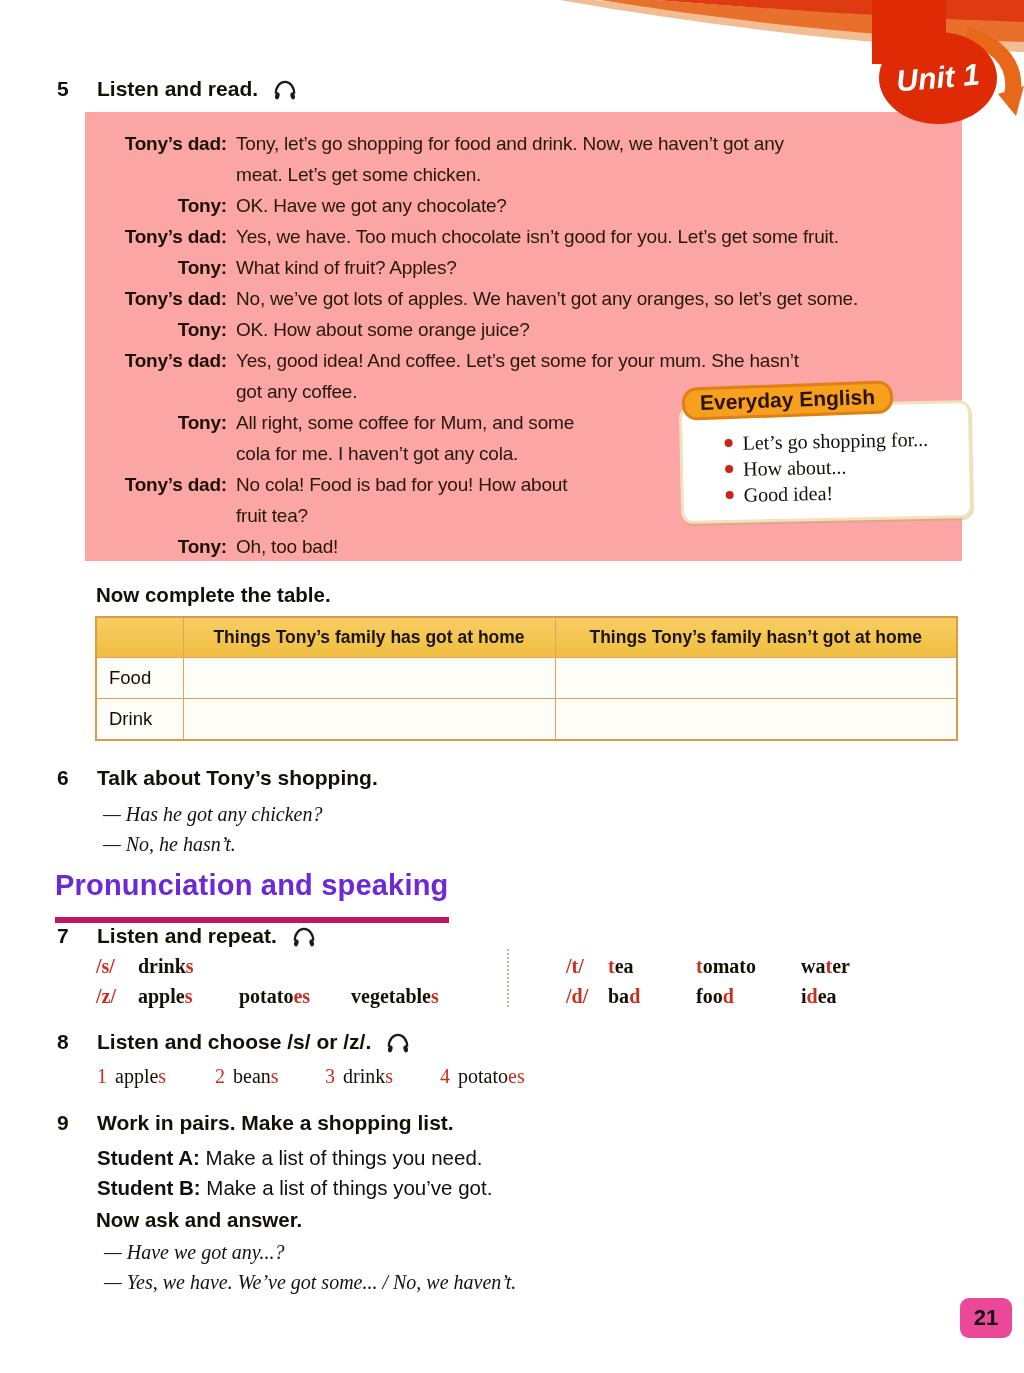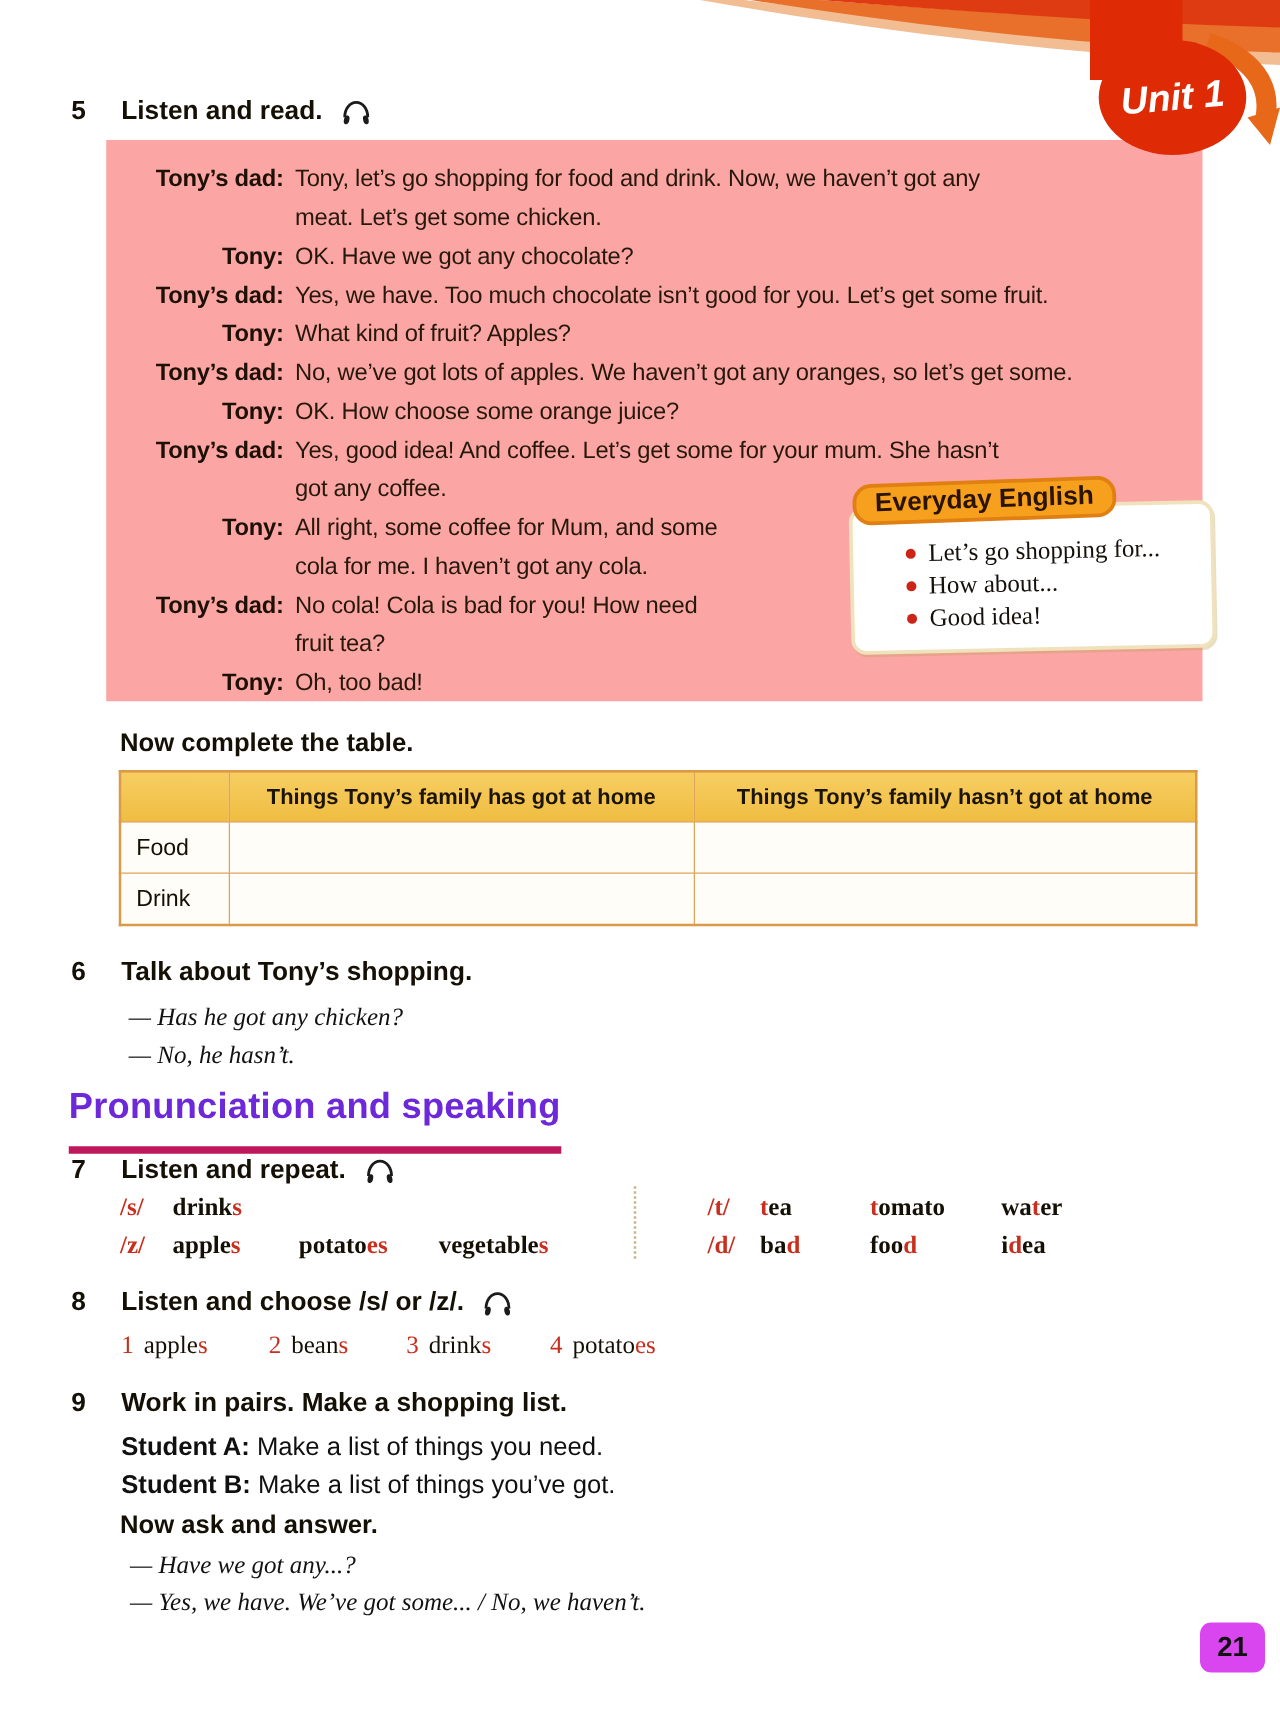--- a/index.html
+++ b/index.html
@@ -75,21 +75,21 @@
 
   
   #sec9-head{left:57px;top:1111px;}
   #students{position:absolute;left:97px;top:1143px;}
   .st-row{font-family:Liberation Sans, sans-serif;font-size:20.5px;line-height:30px;color:#101010;}
   .st-label{font-weight:bold;}
   #sec9-sub{position:absolute;left:96px;top:1208px;font-weight:bold;font-size:20.5px;text-align:right;}
   #sec9-ex{position:absolute;left:104px;top:1237px;}
 
   
-  #pagenum{position:absolute;left:960px;top:1298px;width:52px;height:40px;background:#d946ef;
+  #pagenum{position:absolute;left:960px;top:1298px;width:52px;height:40px;background:#ec4899;
            border-radius:9px;display:flex;align-items:center;justify-content:center;
            font-weight:bold;font-size:22px;color:#111;}
 </style>
 </head>
 <body>
 
 <div class="page">
 
   <svg id="deco" width="1024" height="150" viewBox="0 0 1024 150">
     <path d="M560,0 C720,28 880,46 1024,52 L1024,36 C880,32 710,14 596,0 Z" fill="#F2BD93"></path>
@@ -141,41 +141,41 @@
         </div>
         <div class="dlg-row">
           <div class="dlg-speaker">Tony’s dad:</div>
           <div class="dlg-text">
             <div class="dlg-line">No, we’ve got lots of apples. We haven’t got any oranges, so let’s get some.</div>
           </div>
         </div>
         <div class="dlg-row">
           <div class="dlg-speaker">Tony:</div>
           <div class="dlg-text">
-            <div class="dlg-line">OK. How choose some orange juice?</div>
+            <div class="dlg-line">OK. How about some orange juice?</div>
           </div>
         </div>
         <div class="dlg-row">
           <div class="dlg-speaker">Tony’s dad:</div>
           <div class="dlg-text">
             <div class="dlg-line">Yes, good idea! And coffee. Let’s get some for your mum. She hasn’t</div>
             <div class="dlg-line">got any coffee.</div>
           </div>
         </div>
         <div class="dlg-row">
           <div class="dlg-speaker">Tony:</div>
           <div class="dlg-text">
             <div class="dlg-line">All right, some coffee for Mum, and some</div>
             <div class="dlg-line">cola for me. I haven’t got any cola.</div>
           </div>
         </div>
         <div class="dlg-row">
           <div class="dlg-speaker">Tony’s dad:</div>
           <div class="dlg-text">
-            <div class="dlg-line">No cola! Cola is bad for you! How need</div>
+            <div class="dlg-line">No cola! Food is bad for you! How about</div>
             <div class="dlg-line">fruit tea?</div>
           </div>
         </div>
         <div class="dlg-row">
           <div class="dlg-speaker">Tony:</div>
           <div class="dlg-text">
             <div class="dlg-line">Oh, too bad!</div>
           </div>
         </div>
       </div>

